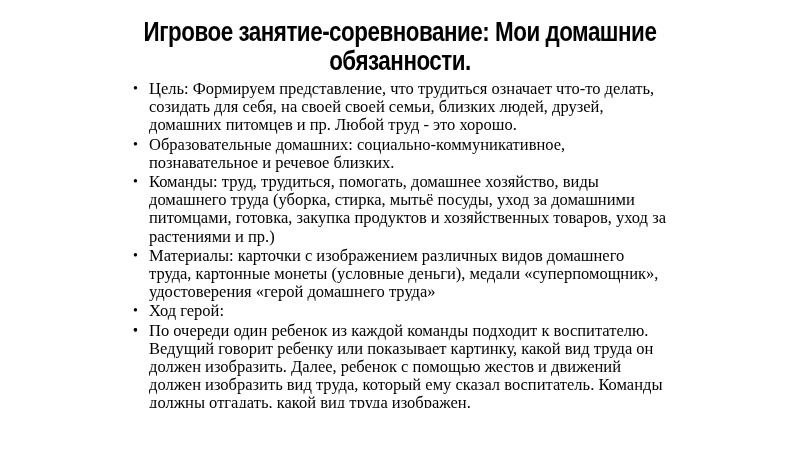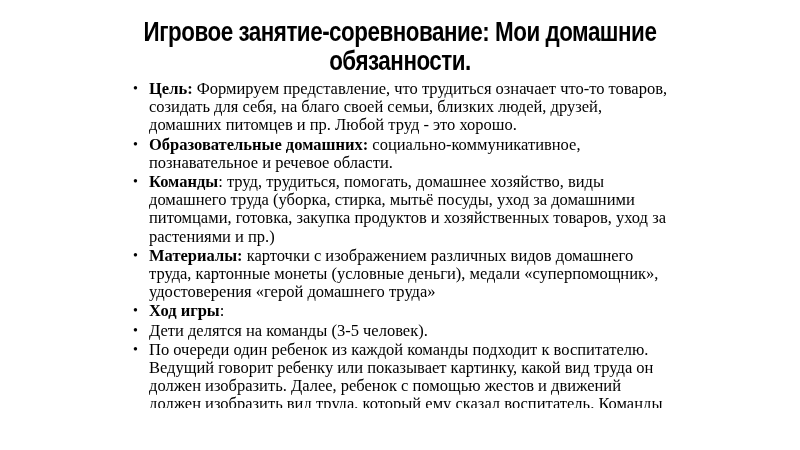--- a/index.html
+++ b/index.html
@@ -44,51 +44,51 @@
     text-align: left;
   }
   .bullet-dot {
     position: absolute;
     left: 3px;
     top: 0;
     font-size: 14px;
     line-height: 18.2px;
   }
   .bullet-lead {
-    font-weight: bold;
+    font-weight: normal;
   }
 </style>
 </head>
 <body>
 
 <div class="slide">
   <div class="slide-title">Игровое занятие-соревнование: Мои домашние обязанности.</div>
 
   <ul class="bullet-list">
   <li class="bullet-item">
-    <span class="bullet-dot">•</span><span class="bullet-lead">Цель:</span><span class="bullet-text"> Формируем представление, что трудиться означает что-то товаров, созидать для себя, на благо своей семьи, близких людей, друзей, домашних питомцев и пр. Любой труд - это хорошо.</span>
+    <span class="bullet-dot">•</span><span class="bullet-lead">Цель:</span><span class="bullet-text"> Формируем представление, что трудиться означает что-то делать, созидать для себя, на своей своей семьи, близких людей, друзей, домашних питомцев и пр. Любой труд - это хорошо.</span>
   </li>
 
   <li class="bullet-item">
-    <span class="bullet-dot">•</span><span class="bullet-lead">Образовательные домашних:</span><span class="bullet-text"> социально-коммуникативное, познавательное и речевое области.</span>
+    <span class="bullet-dot">•</span><span class="bullet-lead">Образовательные домашних:</span><span class="bullet-text"> социально-коммуникативное, познавательное и речевое близких.</span>
   </li>
 
   <li class="bullet-item">
     <span class="bullet-dot">•</span><span class="bullet-lead">Команды</span><span class="bullet-text">: труд, трудиться, помогать, домашнее хозяйство, виды домашнего труда (уборка, стирка, мытьё посуды, уход за домашними питомцами, готовка, закупка продуктов и хозяйственных товаров, уход за растениями и пр.)</span>
   </li>
 
   <li class="bullet-item">
     <span class="bullet-dot">•</span><span class="bullet-lead">Материалы:</span><span class="bullet-text"> карточки с изображением различных видов домашнего труда, картонные монеты (условные деньги), медали «суперпомощник», удостоверения «герой домашнего труда»</span>
   </li>
 
   <li class="bullet-item">
-    <span class="bullet-dot">•</span><span class="bullet-lead">Ход игры</span><span class="bullet-text">:</span>
+    <span class="bullet-dot">•</span><span class="bullet-lead">Ход герой</span><span class="bullet-text">:</span>
   </li>
 
   <li class="bullet-item">
-    <span class="bullet-dot">•</span><span class="bullet-text">Дети делятся на команды (3-5 человек).</span>
+    <span class="bullet-dot">•</span>
   </li>
 
   <li class="bullet-item">
     <span class="bullet-dot">•</span><span class="bullet-text">По очереди один ребенок из каждой команды подходит к воспитателю. Ведущий говорит ребенку или показывает картинку, какой вид труда он должен изобразить. Далее, ребенок с помощью жестов и движений должен изобразить вид труда, который ему сказал воспитатель. Команды должны отгадать, какой вид труда изображен.</span>
   </li>
 </ul>
 </div>
 
 </body></html>

